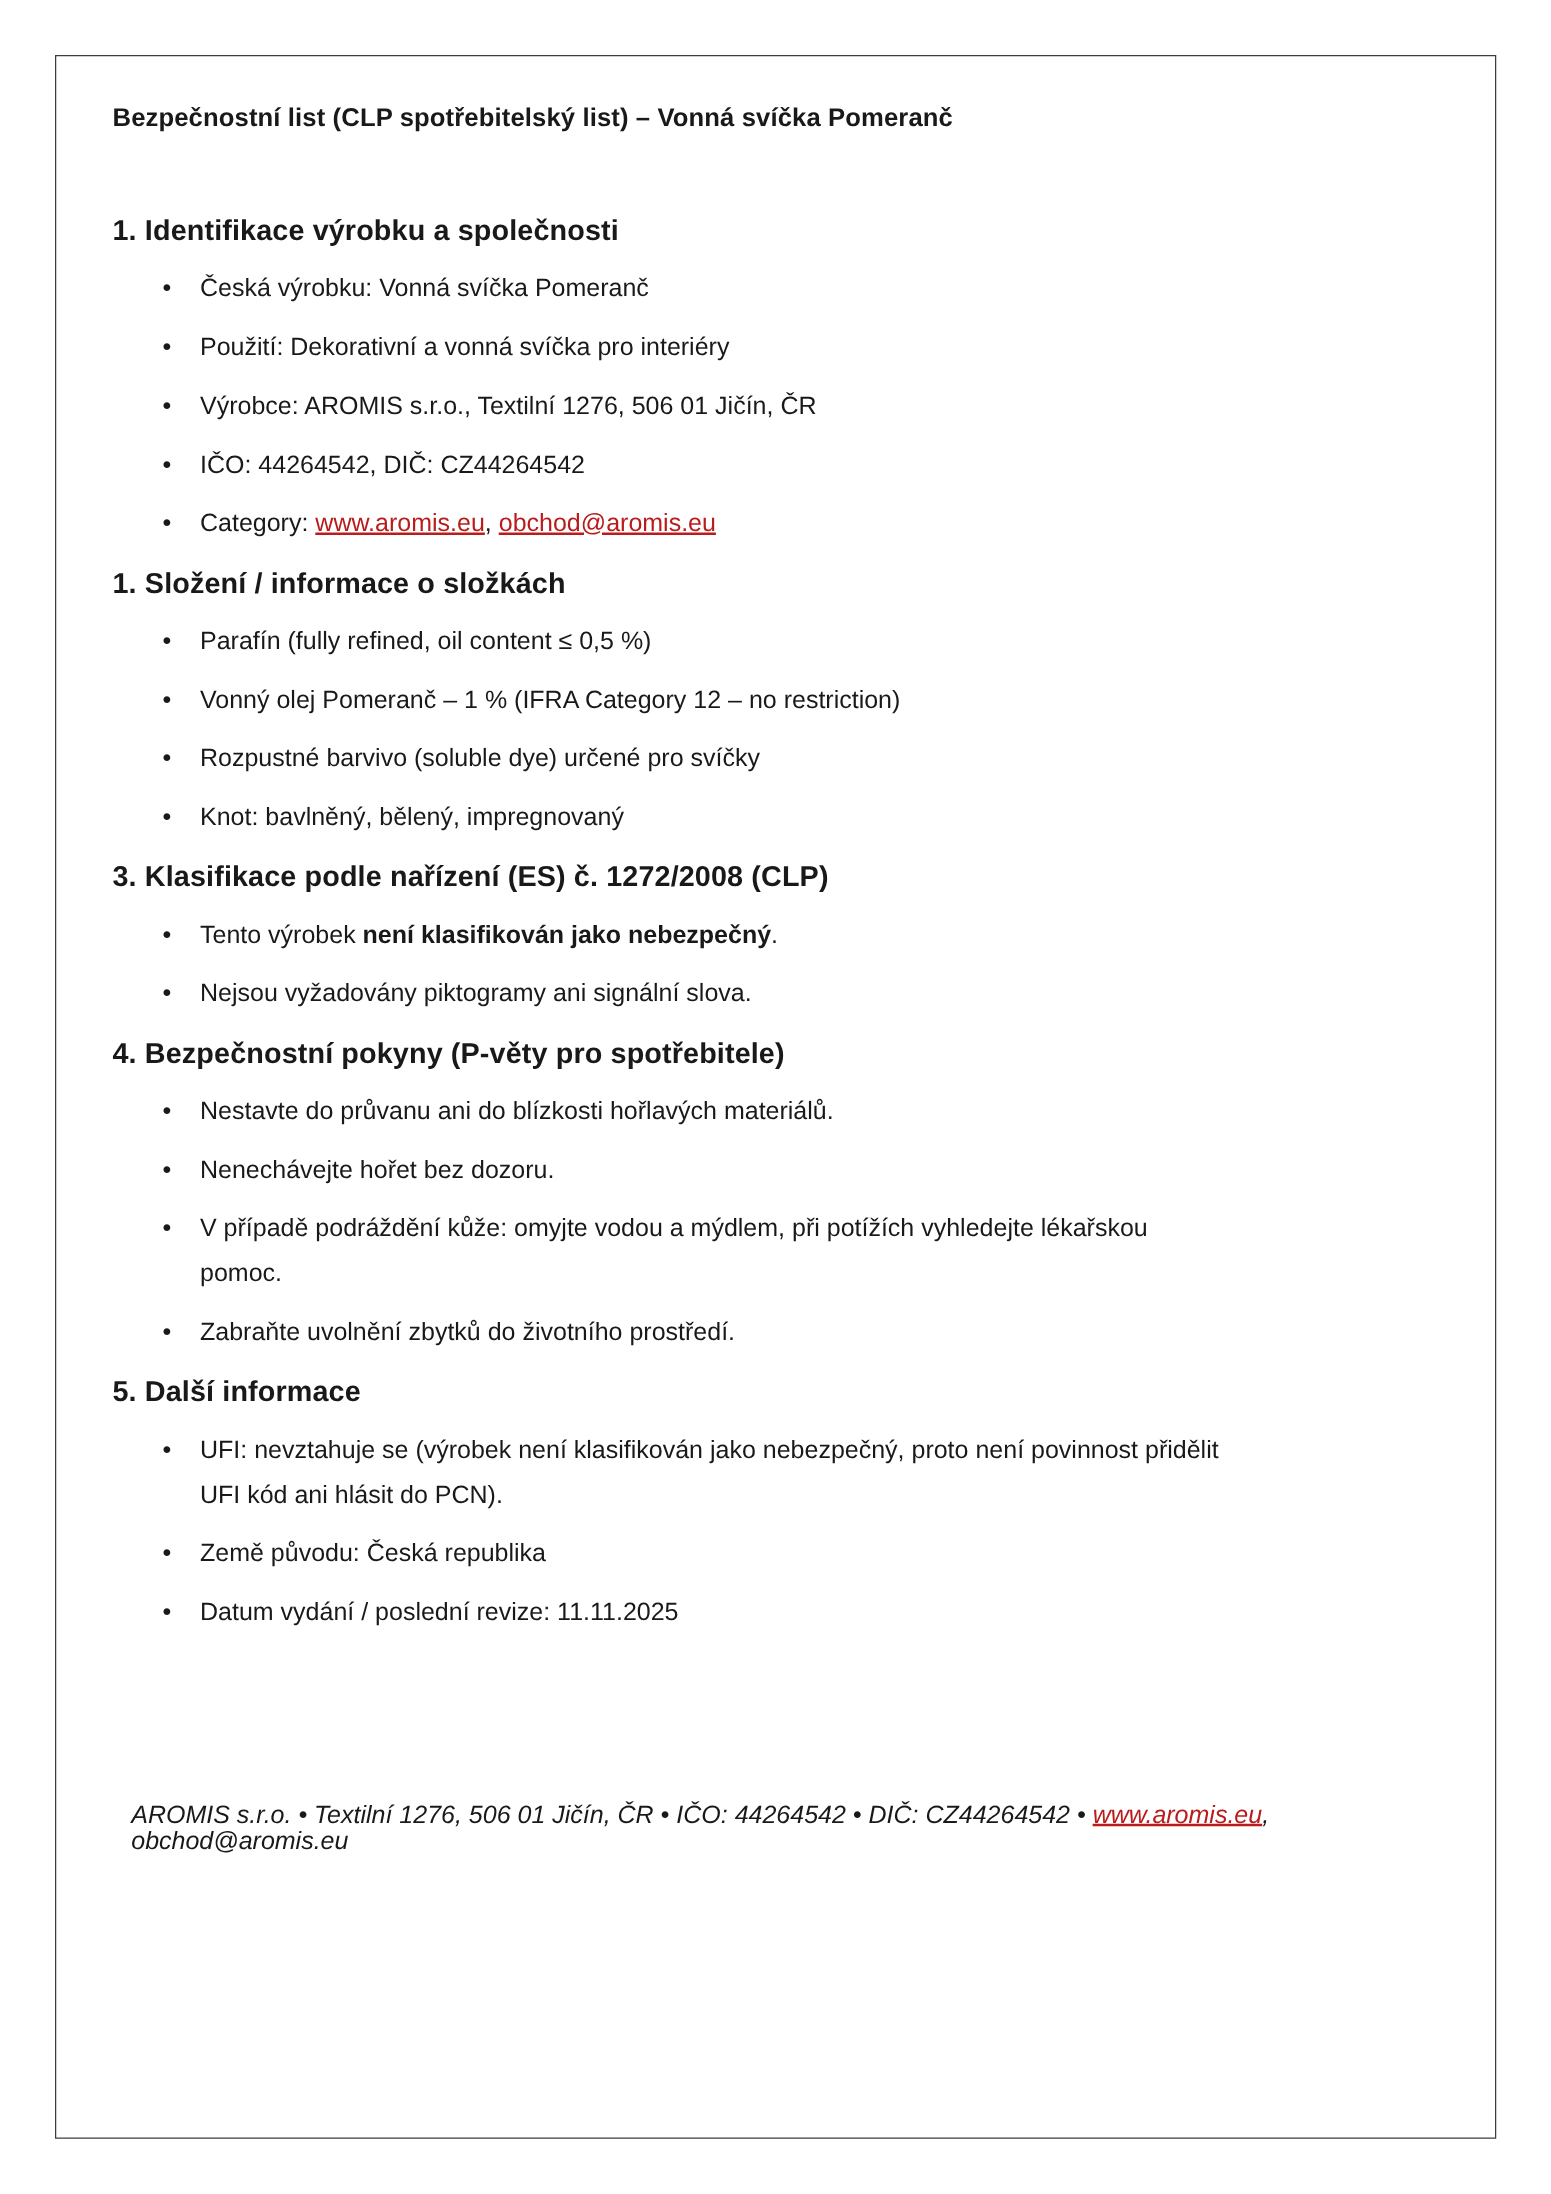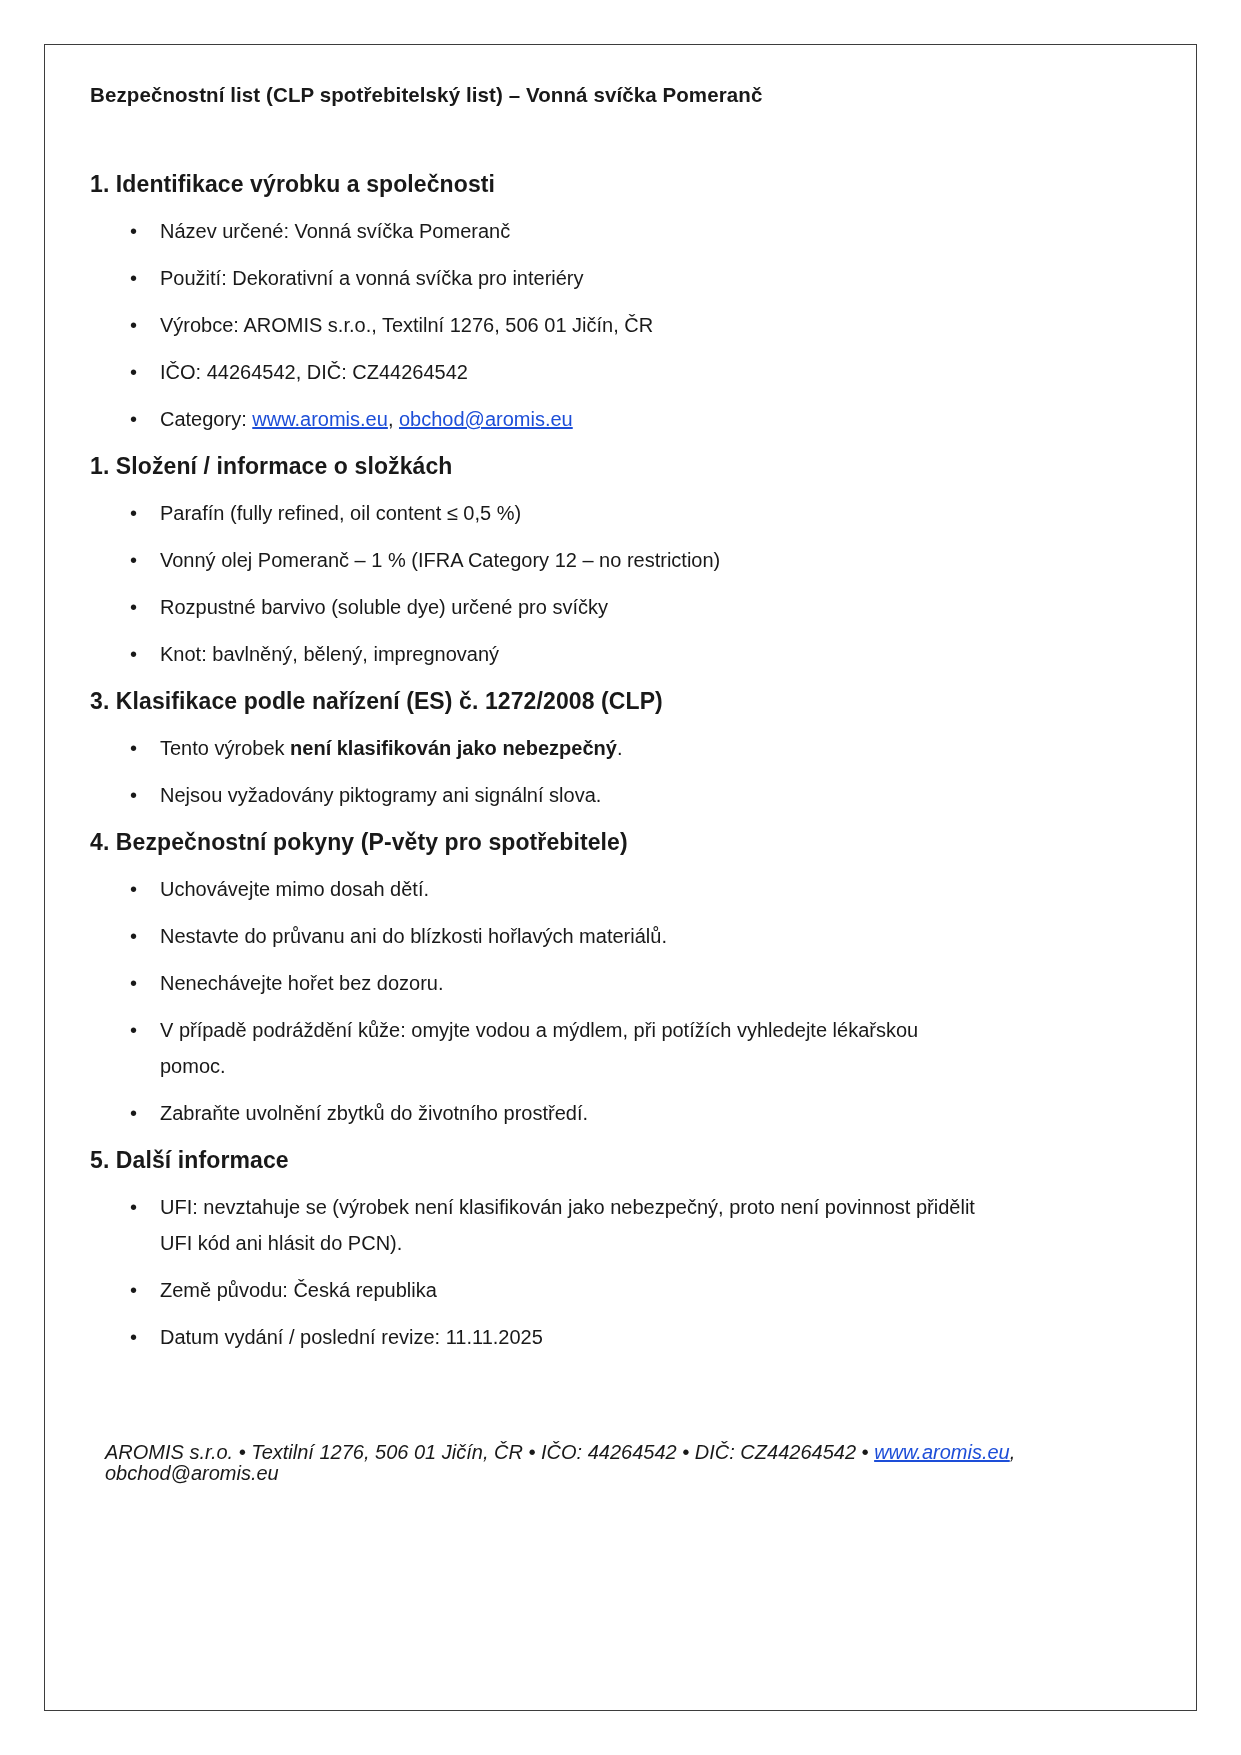--- a/index.html
+++ b/index.html
@@ -62,21 +62,21 @@
   .bullet-item::before {
     content: "\2022";
     position: absolute;
     left: 40px;
     top: 0;
     font-size: 20px;
     color: #191919;
   }
   .bold { font-weight: 700; }
   a.link {
-    color: #1d4ed8;
+    color: #b91c1c;
     text-decoration: underline;
     cursor: pointer;
   }
   .doc-footer {
     position: absolute;
     left: 105px;
     top: 1442px;
     width: 1010px;
     font-size: 20px;
     line-height: 21px;
@@ -87,41 +87,40 @@
 </head>
 <body>
 
 <div class="canvas">
   <div class="frame"></div>
   <div class="content">
     <h1 class="doc-title">Bezpečnostní list (CLP spotřebitelský list) – Vonná svíčka Pomeranč</h1>
     <div>
         <h2 class="section-heading">1. Identifikace výrobku a společnosti</h2>
         <ul class="bullet-list">
-          <li class="bullet-item"><span>Název určené: Vonná svíčka Pomeranč</span></li>
+          <li class="bullet-item"><span>Česká výrobku: Vonná svíčka Pomeranč</span></li>
           <li class="bullet-item"><span>Použití: Dekorativní a vonná svíčka pro interiéry</span></li>
           <li class="bullet-item"><span>Výrobce: AROMIS s.r.o., Textilní 1276, 506 01 Jičín, ČR</span></li>
           <li class="bullet-item"><span>IČO: 44264542, DIČ: CZ44264542</span></li>
           <li class="bullet-item"><span>Category: </span><a class="link" href="#">www.aromis.eu</a><span>, </span><a class="link" href="#">obchod@aromis.eu</a></li>
         </ul>
         <h2 class="section-heading">1. Složení / informace o složkách</h2>
         <ul class="bullet-list">
           <li class="bullet-item"><span>Parafín (fully refined, oil content ≤ 0,5 %)</span></li>
           <li class="bullet-item"><span>Vonný olej Pomeranč – 1 % (IFRA Category 12 – no restriction)</span></li>
           <li class="bullet-item"><span>Rozpustné barvivo (soluble dye) určené pro svíčky</span></li>
           <li class="bullet-item"><span>Knot: bavlněný, bělený, impregnovaný</span></li>
         </ul>
         <h2 class="section-heading">3. Klasifikace podle nařízení (ES) č. 1272/2008 (CLP)</h2>
         <ul class="bullet-list">
           <li class="bullet-item"><span>Tento výrobek </span><span class="bold">není klasifikován jako nebezpečný</span><span>.</span></li>
           <li class="bullet-item"><span>Nejsou vyžadovány piktogramy ani signální slova.</span></li>
         </ul>
         <h2 class="section-heading">4. Bezpečnostní pokyny (P-věty pro spotřebitele)</h2>
         <ul class="bullet-list">
-          <li class="bullet-item"><span>Uchovávejte mimo dosah dětí.</span></li>
           <li class="bullet-item"><span>Nestavte do průvanu ani do blízkosti hořlavých materiálů.</span></li>
           <li class="bullet-item"><span>Nenechávejte hořet bez dozoru.</span></li>
           <li class="bullet-item"><span>V případě podráždění kůže: omyjte vodou a mýdlem, při potížích vyhledejte lékařskou pomoc.</span></li>
           <li class="bullet-item"><span>Zabraňte uvolnění zbytků do životního prostředí.</span></li>
         </ul>
         <h2 class="section-heading">5. Další informace</h2>
         <ul class="bullet-list">
           <li class="bullet-item"><span>UFI: nevztahuje se (výrobek není klasifikován jako nebezpečný, proto není povinnost přidělit UFI kód ani hlásit do PCN).</span></li>
           <li class="bullet-item"><span>Země původu: Česká republika</span></li>
           <li class="bullet-item"><span>Datum vydání / poslední revize: 11.11.2025</span></li>

